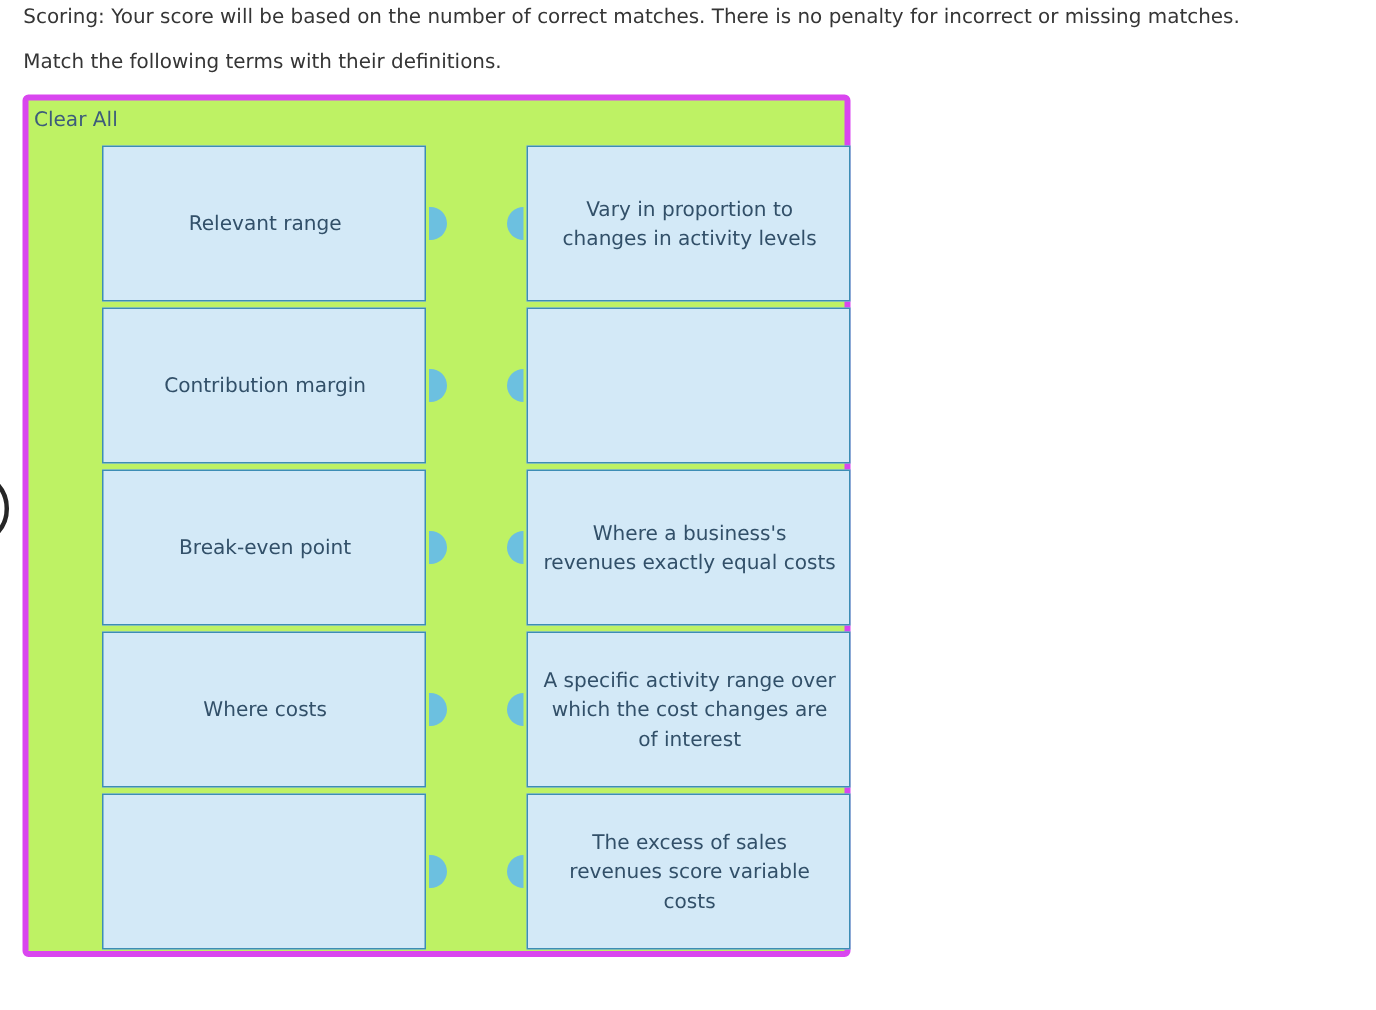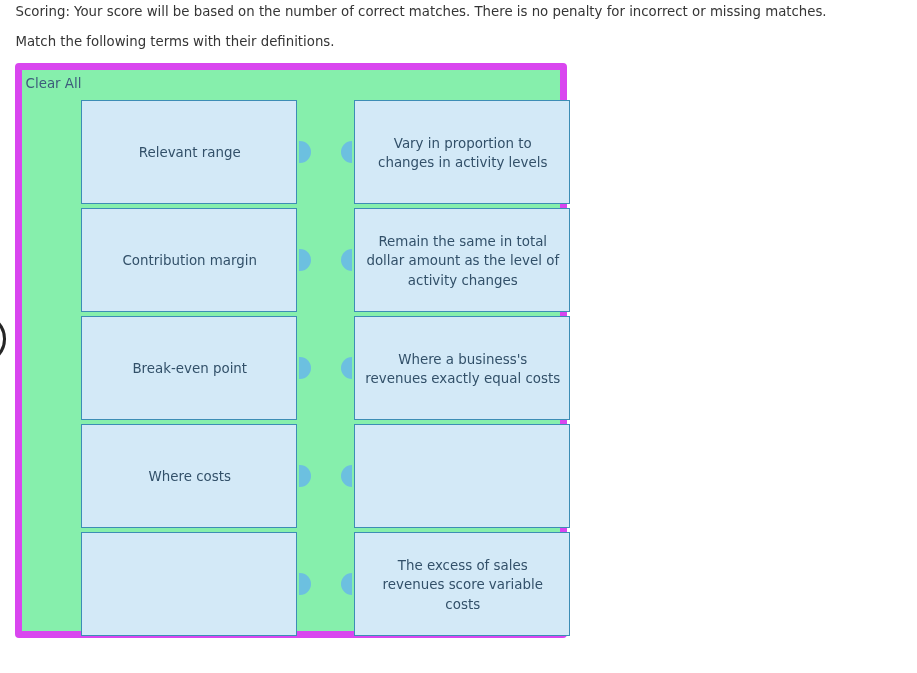--- a/index.html
+++ b/index.html
@@ -31,39 +31,39 @@
   }
   #scoring-line { top: 4.2px; }
   #match-line { top: 34.2px; }
 
   .match-container {
     position: absolute;
     left: 15px;
     top: 63px;
     width: 552px;
     height: 575px;
-    background: #86efac;
-    border: 7px solid #d946ef;
+    background: #bef264;
+    border: 4px solid #d946ef;
     border-radius: 4px;
     box-sizing: border-box;
   }
   .clear-all {
     position: absolute;
     left: 3.6px;
     top: 5.9px;
     font-size: 13.4px;
     color: #3d5c7b;
     cursor: pointer;
   }
   .col {
     position: absolute;
     top: 30px;
     width: 216px;
   }
-  .col-left { left: 12px; padding-left: 47px; }
+  .col-left { left: 2px; padding-left: 47px; }
   .col-right { left: 332px; }
 
   .item {
     position: relative;
     width: 216px;
     height: 104px;
     box-sizing: border-box;
     background: #d3e9f7;
     border: 1.3px solid #3d8db5;
     margin-bottom: 4px;
@@ -133,28 +133,28 @@
         <div class="item">
           <div class="nub nub-right"></div>
         </div>
       </div>
   <div class="col col-right">
         <div class="item">
           <div class="label">Vary in proportion to changes in activity levels</div>
           <div class="nub nub-left"></div>
         </div>
         <div class="item">
-          <div class="label">Remain the same in total dollar amount as the level of activity changes</div>
           <div class="nub nub-left"></div>
         </div>
         <div class="item">
           <div class="label">Where a business's revenues exactly equal costs</div>
           <div class="nub nub-left"></div>
         </div>
         <div class="item">
+          <div class="label">A specific activity range over which the cost changes are of interest</div>
           <div class="nub nub-left"></div>
         </div>
         <div class="item">
           <div class="label">The excess of sales revenues score variable costs</div>
           <div class="nub nub-left"></div>
         </div>
       </div>
 </div>
 <div class="cursor-ring"></div>
 </div>

